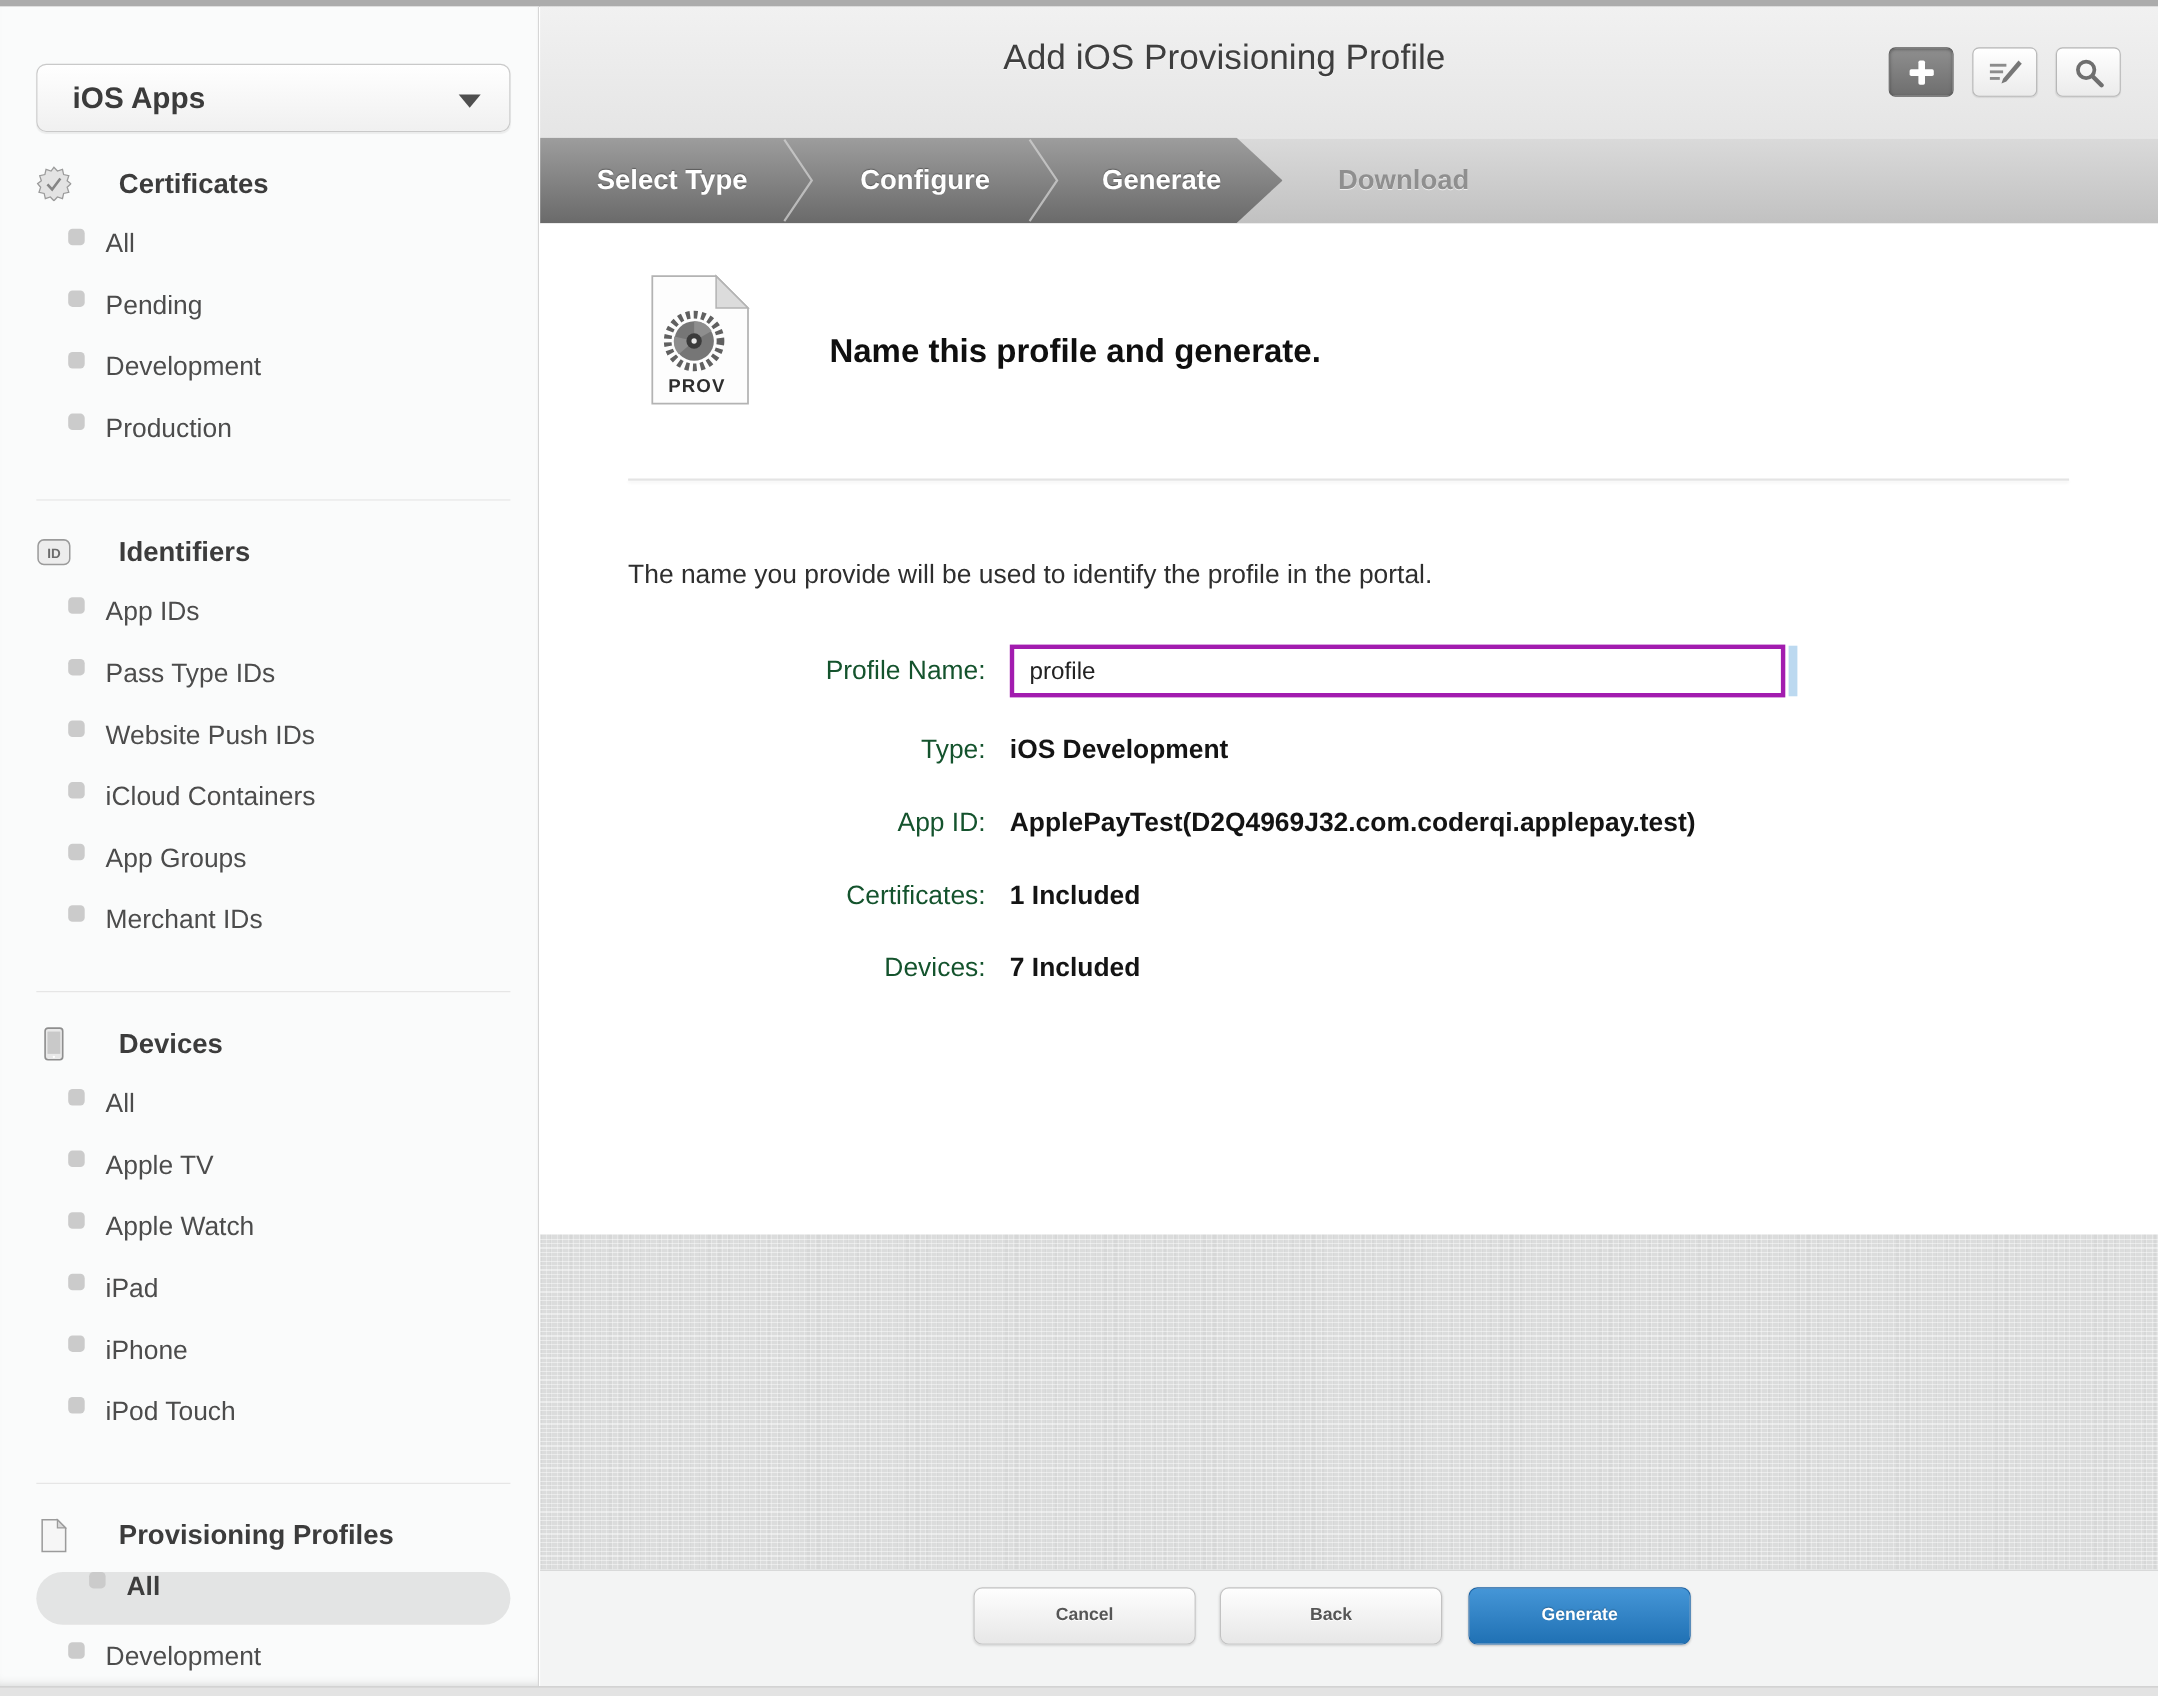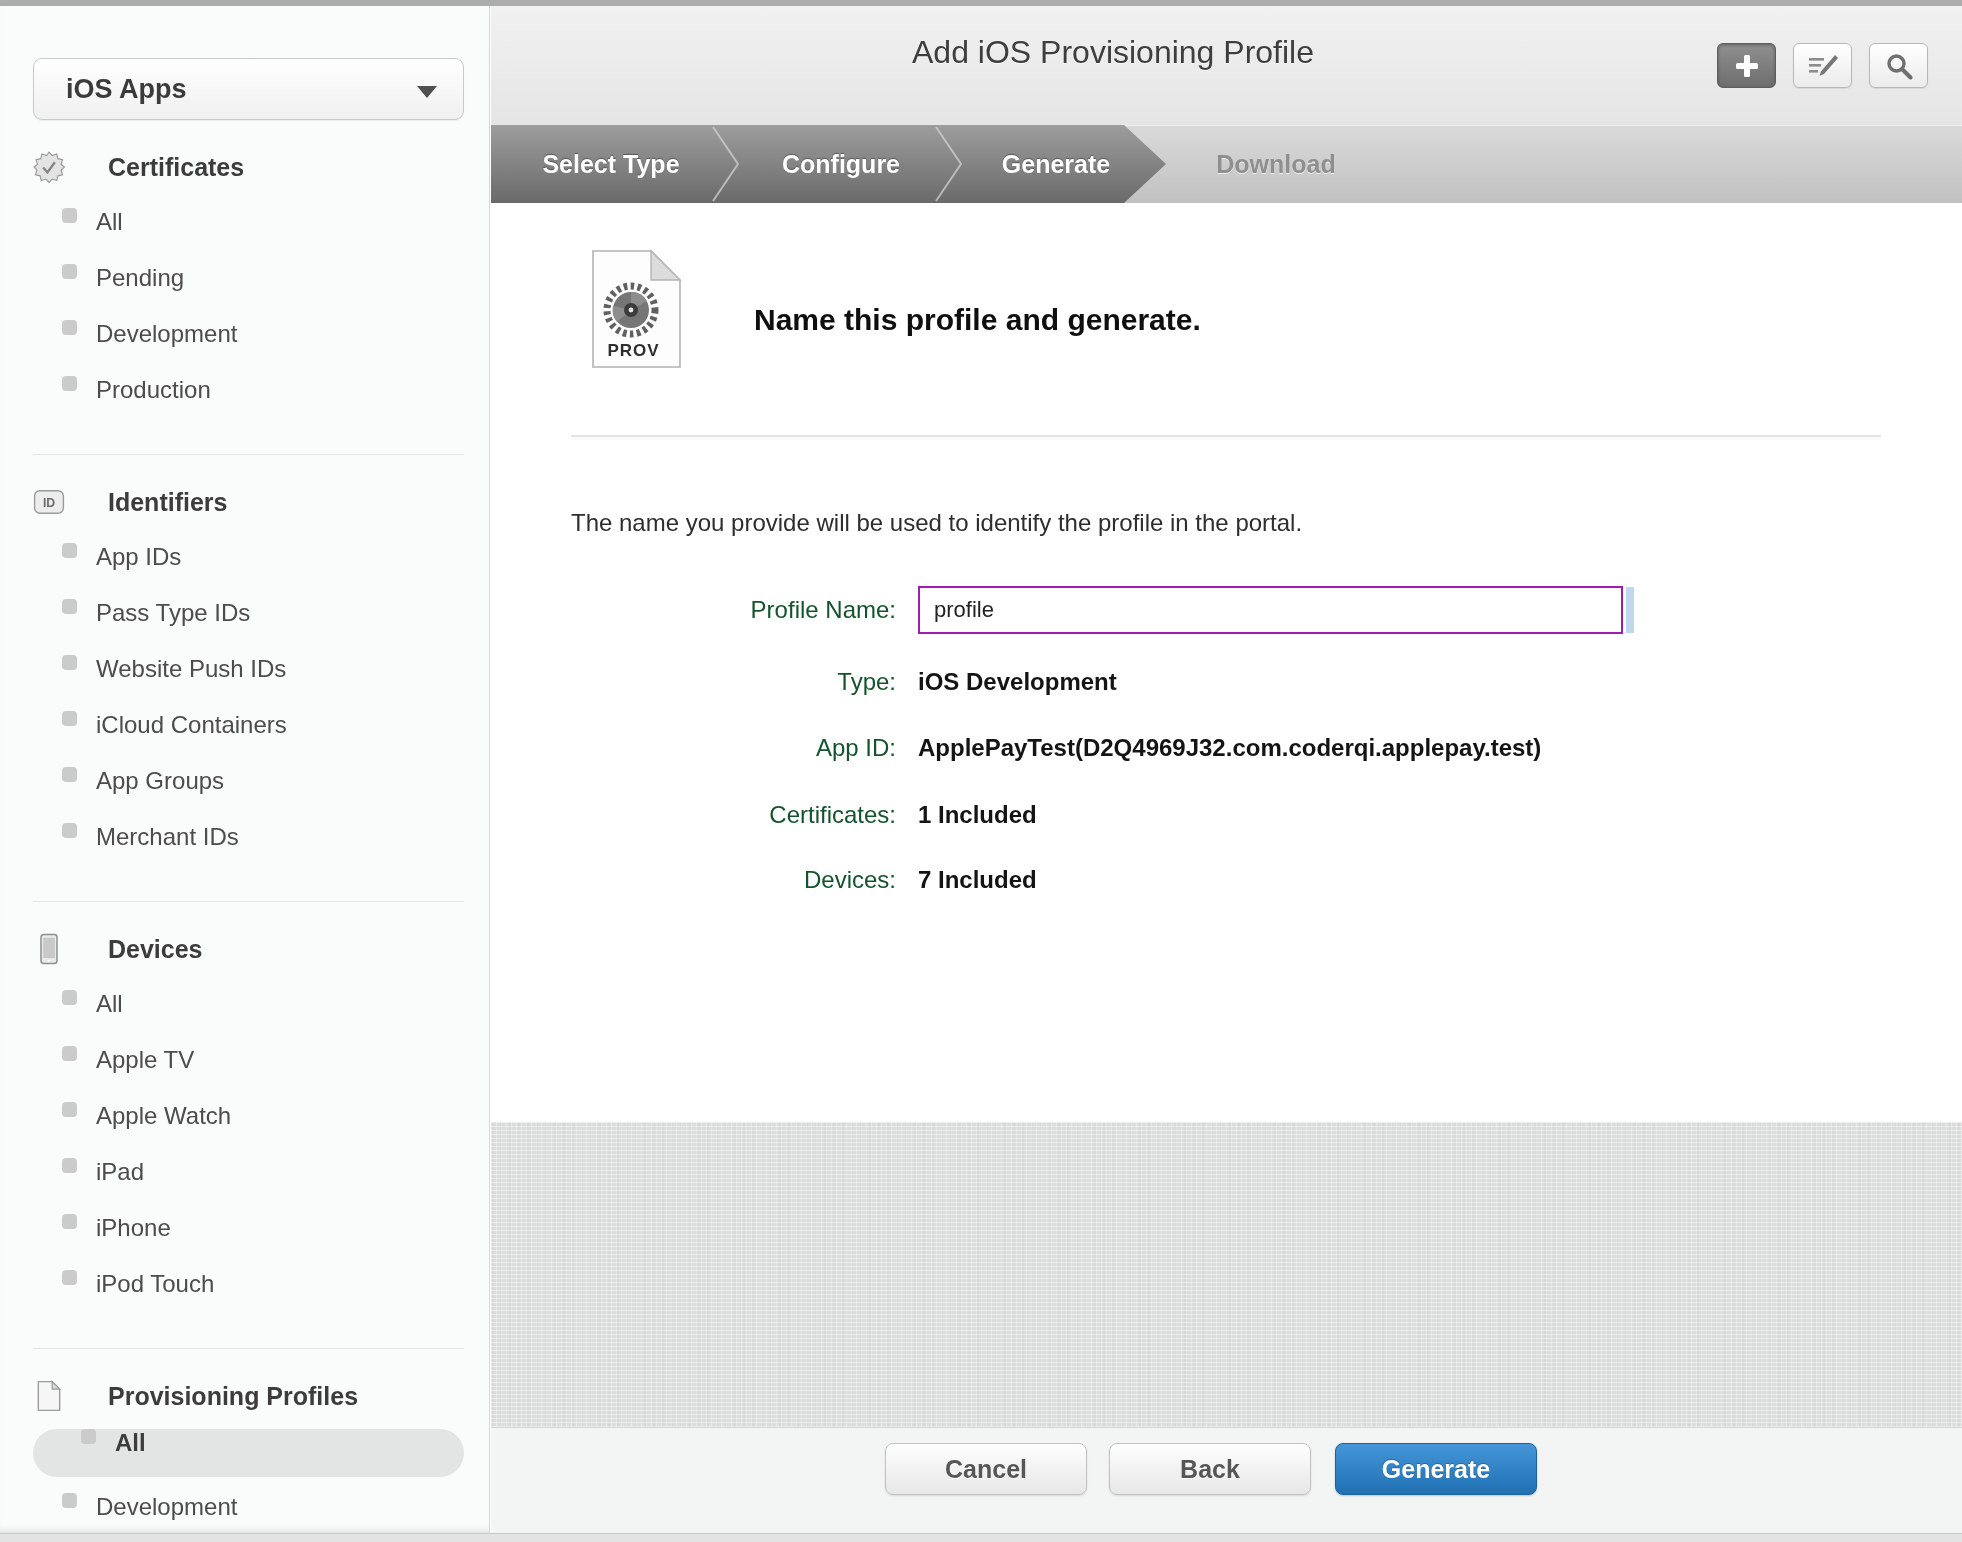--- a/index.html
+++ b/index.html
@@ -115,21 +115,21 @@
   .content-desc{position:absolute;left:80px;top:306px;font-size:24px;color:#2e2e2e;}
   .frow{position:absolute;left:80px;width:1340px;display:flex;align-items:center;}
   .frow .flabel{width:325px;text-align:right;padding-right:22px;font-size:24px;color:#14532d;flex:0 0 auto;}
   .frow .fvalue{font-size:24px;font-weight:bold;color:#141414;}
   .row-name{top:383px;height:48px;}
   .row-type{top:463px;height:32px;}
   .row-appid{top:529px;height:32px;}
   .row-certs{top:596px;height:32px;}
   .row-devs{top:661px;height:32px;}
   .profile-input{
-    width:705px;height:48px;box-sizing:border-box;border:2px solid #a21caf;border-radius:0;
+    width:705px;height:48px;box-sizing:border-box;border:4px solid #a21caf;border-radius:0;
     font-family:"Liberation Sans",sans-serif;font-size:22px;color:#222222;
     padding:0 0 0 14px;background:#ffffff;outline:none;
   }
   .focus-strip{width:8px;height:46px;background:#bcd9f0;margin-left:3px;}
 
   
   .texture-band{
     position:absolute;left:491px;top:1122px;width:1471px;height:305px;
     background-color:#dbdcdc;
     background-image:
@@ -137,21 +137,21 @@
       repeating-linear-gradient(90deg, rgba(255,255,255,.30) 0 1px, rgba(0,0,0,0) 1px 5px),
       repeating-linear-gradient(90deg, rgba(0,0,0,.025) 0 2px, rgba(0,0,0,0) 2px 9px);
   }
   .footer{
     position:absolute;left:491px;top:1427px;width:1471px;height:106px;
     background:#f3f4f4;border-top:1px solid #d2d3d3;box-sizing:border-box;
   }
   .btn{
     position:absolute;top:15px;width:202px;height:52px;box-sizing:border-box;
     border-radius:8px;font-family:"Liberation Sans",sans-serif;
-    font-size:25px;font-weight:bold;cursor:pointer;
+    font-size:16px;font-weight:bold;cursor:pointer;
   }
   .btn.light{
     border:1px solid #c2c2c2;color:#565656;text-shadow:0 1px 0 #ffffff;
     background:linear-gradient(#fefefe,#e7e7e7);
     box-shadow:0 1px 2px rgba(0,0,0,.12);
   }
   .btn.primary{
     border:1px solid #1b63a5;color:#ffffff;text-shadow:0 -1px 1px rgba(0,0,0,.25);
     background:linear-gradient(#4596d7,#2071b4);
     box-shadow:0 1px 2px rgba(0,0,0,.2);

